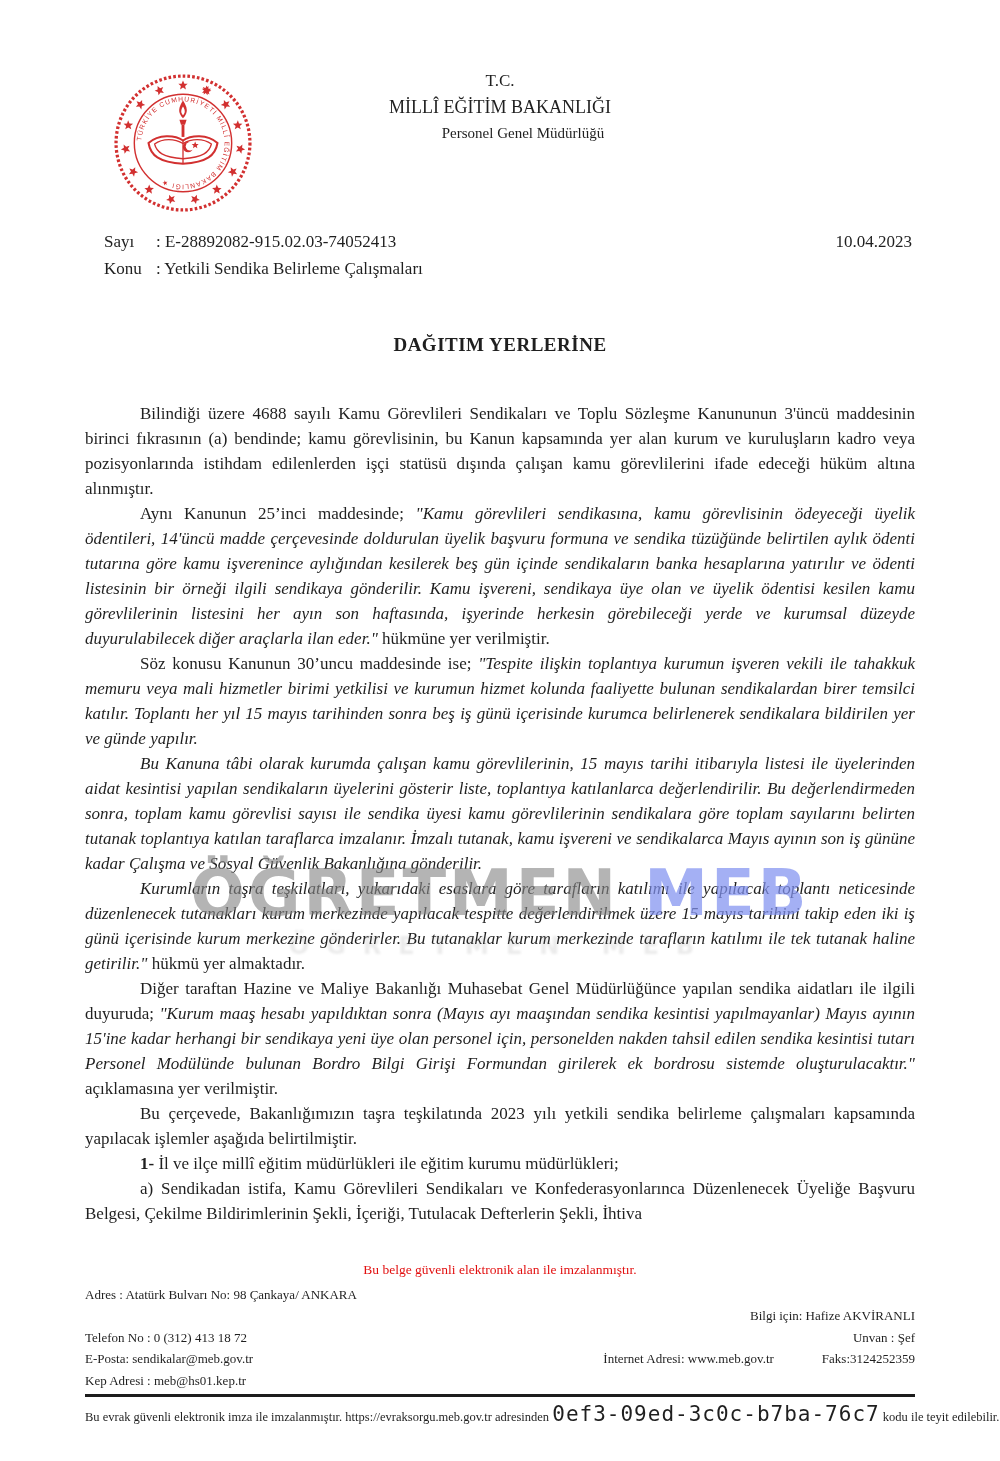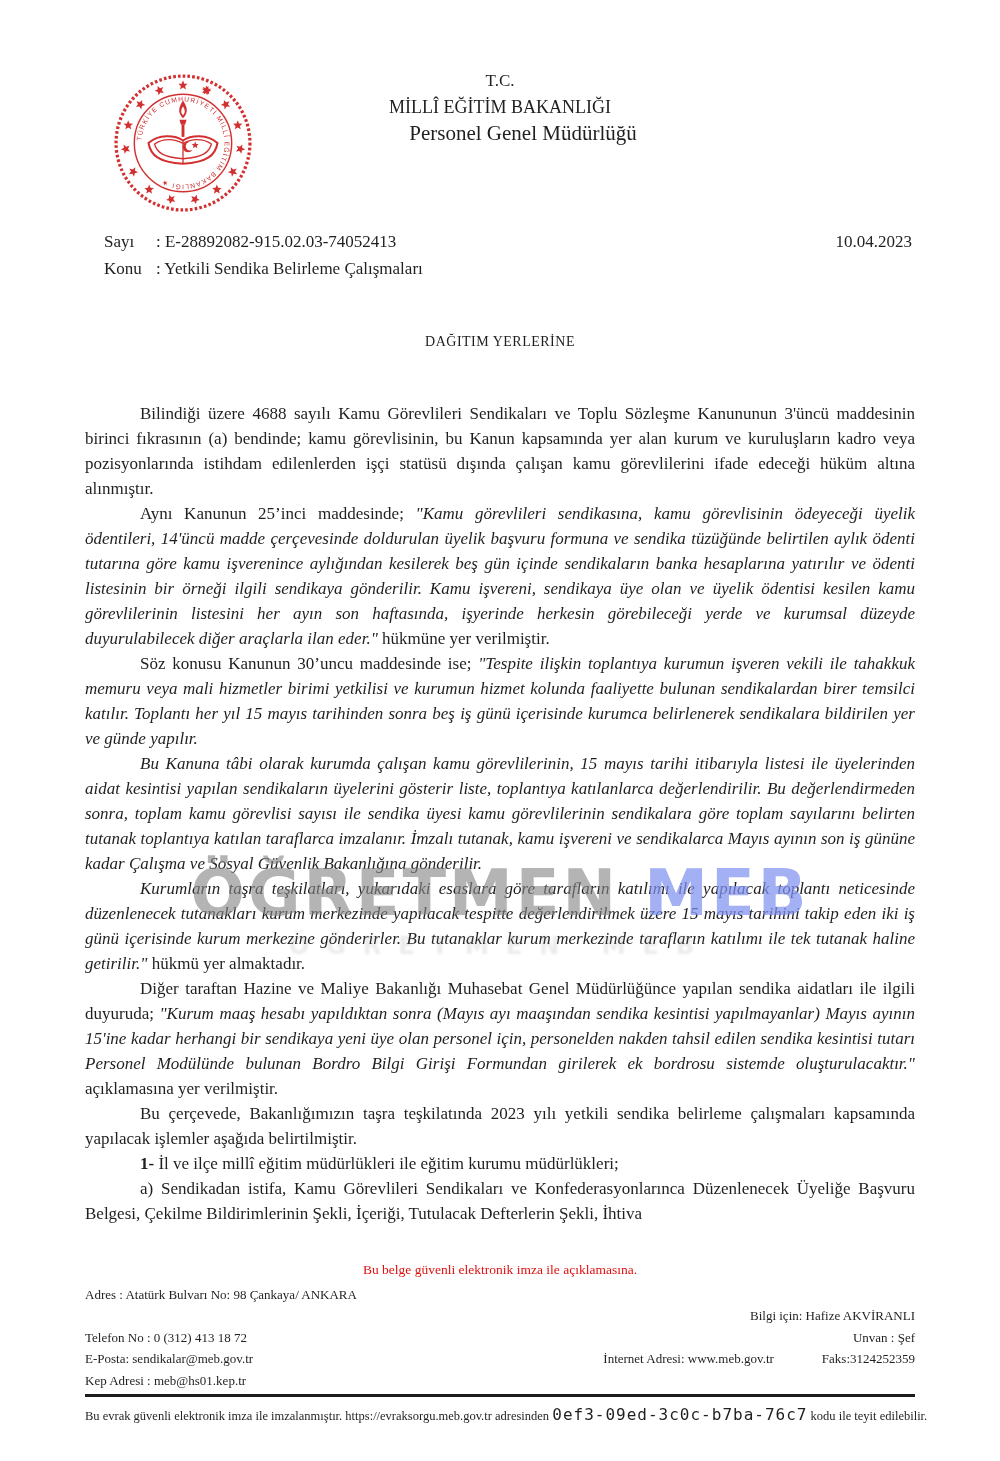--- a/index.html
+++ b/index.html
@@ -26,21 +26,21 @@
   .head-center {
     position: absolute;
     top: 68px;
     left: 0;
     width: 100%;
     text-align: center;
     line-height: 26px;
   }
   .head-tc       { font-size: 17px; }
   .head-ministry { font-size: 18px; }
-  .head-dept     { font-size: 21px; margin-left: 46px; }
+  .head-dept     { font-size: 15px; margin-left: 46px; }
 
   
   .meta {
     position: absolute;
     top: 228px;
     left: 88px;
     right: 88px;
     font-size: 17px;
     line-height: 27px;
   }
@@ -48,22 +48,23 @@
   .meta-label { display: inline-block; width: 52px; }
   .meta-date { margin-left: auto; }
 
   
   .subject {
     position: absolute;
     top: 334px;
     left: 0;
     width: 100%;
     text-align: center;
-    font-size: 14px;
+    font-size: 19px;
     letter-spacing: 0.5px;
+    font-weight: bold;
   }
 
   
   .content {
     position: absolute;
     top: 401px;
     left: 85px;
     width: 830px;
     font-size: 17px;
     line-height: 25px;
@@ -130,21 +131,21 @@
     border-top: 3px solid #1c1c1c;
   }
   .verify-line {
     margin-top: 7px;
     text-align: center;
     font-size: 12.5px;
     white-space: nowrap;
   }
   .verify-code {
     font-family: "DejaVu Sans Mono", monospace;
-    font-size: 16px;
+    font-size: 21px;
     letter-spacing: 1px;
   }
 </style>
 </head>
 <body>
 
 <div class="page">
 
   <svg class="seal" viewBox="0 0 140 140" xmlns="http://www.w3.org/2000/svg">
     <defs>
@@ -231,21 +232,21 @@
     </div>
 
   <div class="watermark">
     <span class="wm-gray" style="color: rgb(135, 135, 135);">ÖĞRETMEN</span>
     <span> </span>
     <span class="wm-blue" style="color: rgb(130, 146, 240);">MEB</span>
   </div>
   <div class="watermark2">ÖĞRETMEN MEB</div>
 
   <div class="footer">
-    <div class="footer-notice" style="color: rgb(226, 15, 15);">Bu belge güvenli  elektronik imza ile açıklamasına.</div>
+    <div class="footer-notice" style="color: rgb(226, 15, 15);">Bu belge güvenli  elektronik alan ile imzalanmıştır.</div>
     <div class="f-row">
       <span>Adres : Atatürk Bulvarı No: 98 Çankaya/ ANKARA</span>
     </div>
     <div class="f-row f-right-only">
       <span>Bilgi için:  Hafize AKVİRANLI</span>
     </div>
     <div class="f-row">
       <span>Telefon No : 0 (312) 413 18 72</span>
       <span>Unvan : Şef</span>
     </div>

